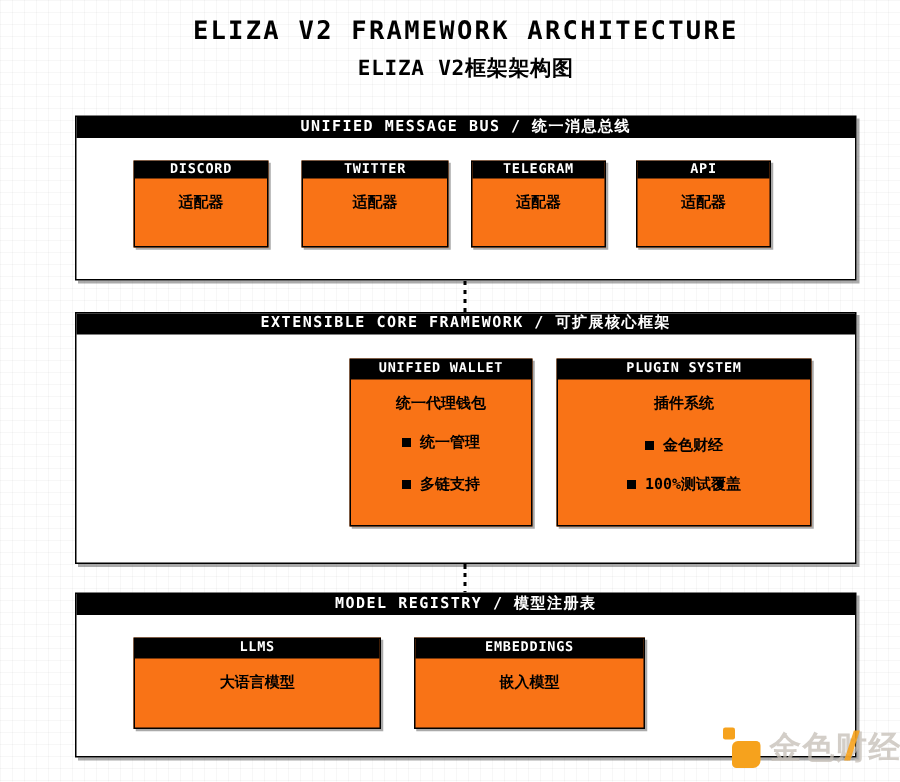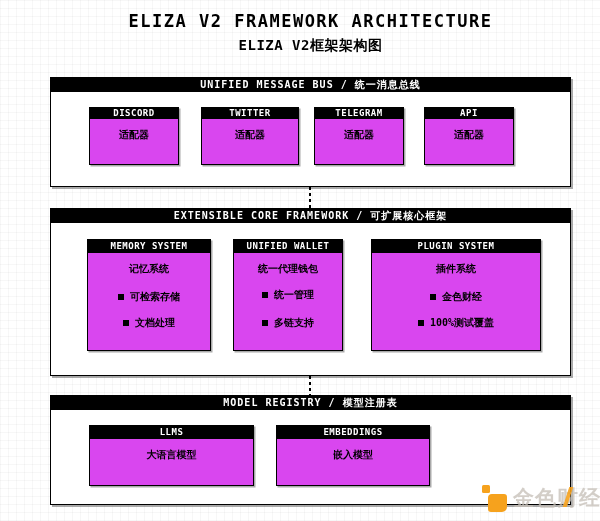--- a/index.html
+++ b/index.html
@@ -30,21 +30,21 @@
   }
   .section-header{
     height:14px;line-height:14px;background:#000;color:#fff;
     text-align:center;font-size:10px;font-weight:bold;letter-spacing:1px;
     white-space:nowrap;overflow:hidden;
   }
   #section-bus{top:77px;height:110px;}
   #section-core{top:208px;height:168px;}
   #section-models{top:395px;height:110px;}
   .dbox{
-    position:absolute;background:#d946ef;border:1px solid #000;box-sizing:border-box;
+    position:absolute;background:#f97316;border:1px solid #000;box-sizing:border-box;
     box-shadow:1.5px 1.5px 0 rgba(100,100,100,0.55);
   }
   .dbox-header{
     background:#000;color:#fff;text-align:center;
     font-size:9px;font-weight:bold;letter-spacing:0.5px;
     white-space:nowrap;overflow:hidden;
   }
   .hdr-sm{height:11px;line-height:11px;}
   .hdr-md{height:13px;line-height:13px;}
   .dbox-body{text-align:center;font-size:10px;font-weight:bold;}
@@ -56,21 +56,21 @@
   .bullet-line.first{margin-top:14px;}
   .bullet-line.next{margin-top:12px;}
   .bullet-sq{width:6px;height:6px;background:#000;flex:0 0 auto;}
   
   #b-discord {left:38px; top:29px;width:90px;height:58px;}
   #b-twitter {left:150px;top:29px;width:98px;height:58px;}
   #b-telegram{left:263px;top:29px;width:90px;height:58px;}
   #b-api     {left:373px;top:29px;width:90px;height:58px;}
   
   #b-memory{left:36px; top:30px;width:124px;height:112px;}
-  #b-wallet{left:182px;top:30px;width:110px;height:112px;}
+  #b-wallet{left:182px;top:30px;width:122px;height:112px;}
   #b-plugin{left:320px;top:30px;width:170px;height:112px;}
   
   #b-llms      {left:38px; top:29px;width:165px;height:61px;}
   #b-embeddings{left:225px;top:29px;width:154px;height:61px;}
   .connector{
     position:absolute;left:309px;width:2px;
     background:repeating-linear-gradient(180deg,#000 0 3px,transparent 3px 6px);
   }
   #connector-1{top:187px;height:21px;}
   #connector-2{top:376px;height:19px;}
@@ -114,32 +114,20 @@
     <div class="dbox-header hdr-sm">API</div>
     <div class="dbox-body body-label">适配器</div>
   </div>
 </div>
 
 <div class="connector" id="connector-1"></div>
 
 <div class="section" id="section-core">
   <div class="section-header">EXTENSIBLE CORE FRAMEWORK / 可扩展核心框架</div>
 
-  <div class="dbox" id="b-memory">
-    <div class="dbox-header hdr-md">MEMORY SYSTEM</div>
-    <div class="dbox-body body-label">记忆系统</div>
-    <div class="bullet-line first">
-      <span class="bullet-sq"></span>
-      <span>可检索存储</span>
-    </div>
-    <div class="bullet-line next">
-      <span class="bullet-sq"></span>
-      <span>文档处理</span>
-    </div>
-  </div>
 
   <div class="dbox" id="b-wallet">
     <div class="dbox-header hdr-md">UNIFIED WALLET</div>
     <div class="dbox-body body-label">统一代理钱包</div>
     <div class="bullet-line next">
       <span class="bullet-sq"></span>
       <span>统一管理</span>
     </div>
     <div class="bullet-line first">
       <span class="bullet-sq"></span>

